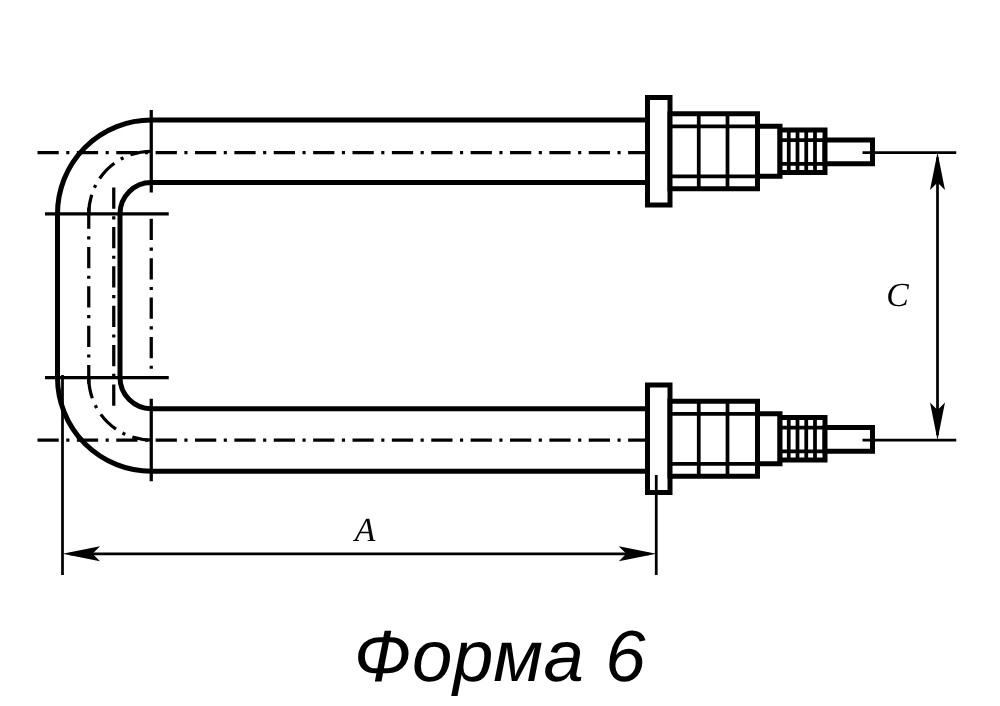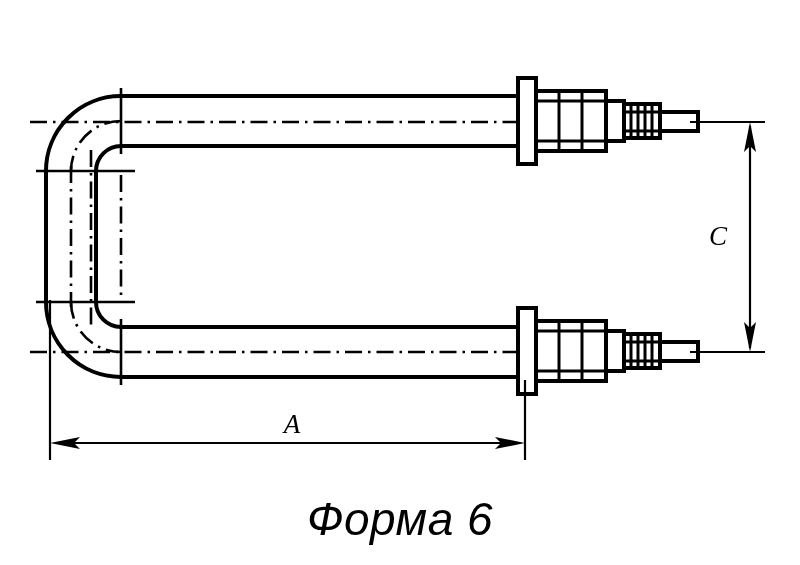--- a/index.html
+++ b/index.html
@@ -75,21 +75,21 @@
     fill: #000000;
   }
   .caption {
     position: absolute;
     left: 0;
     width: 800px;
     top: 492px;
     text-align: center;
     font-family: "Liberation Sans", sans-serif;
     font-style: italic;
-    font-size: 46px;
+    font-size: 58px;
     font-weight: 400;
     color: #000000;
     letter-spacing: 0.5px;
     white-space: nowrap;
   }
 </style>
 </head>
 <body>
 
 <div id="canvas">

